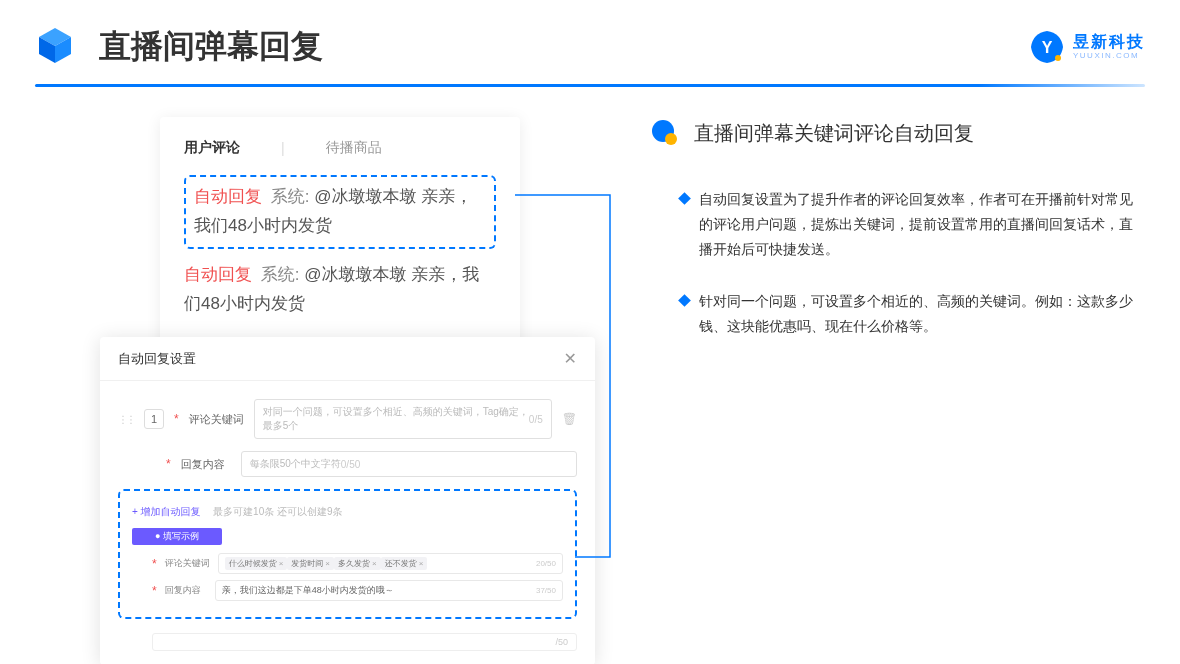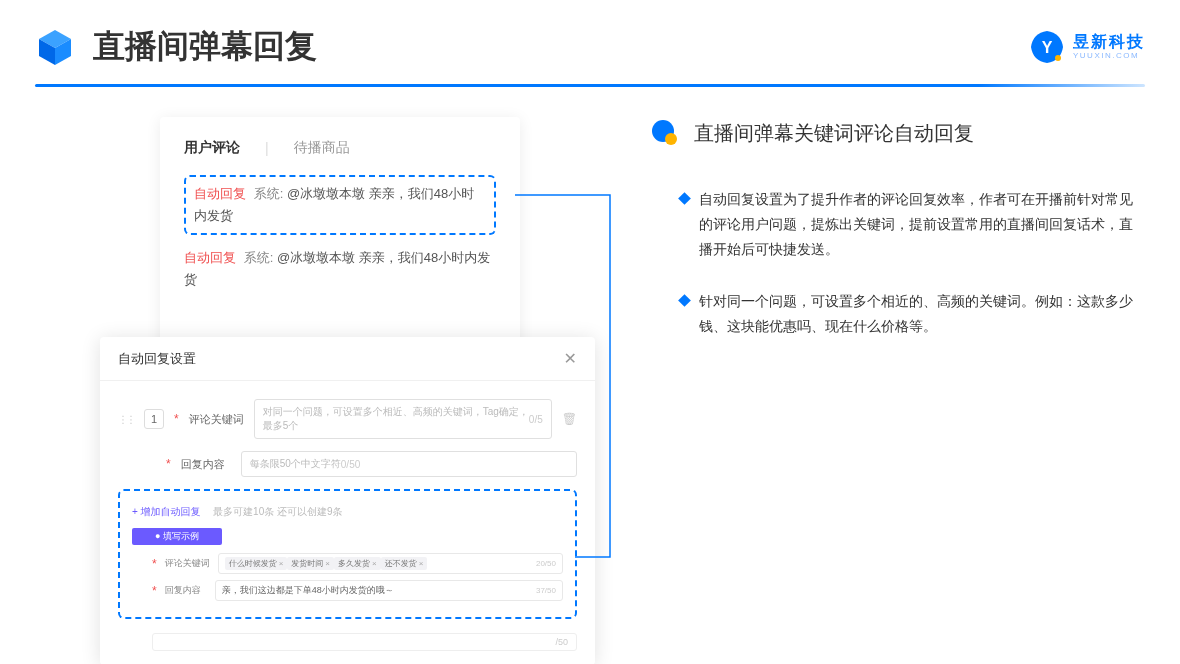--- a/index.html
+++ b/index.html
@@ -1,34 +1,34 @@
 <!DOCTYPE html>
 <html><head>
 <meta charset="utf-8">
 <style>
 *{box-sizing:border-box;margin:0;padding:0;font-family:"Microsoft YaHei","PingFang SC",sans-serif}
 body{background:#fff;width:1180px;height:664px;position:relative;overflow:hidden}
 .header{display:flex;align-items:center;justify-content:space-between;padding:25px 35px 15px 35px}
-.header-left{display:flex;align-items:center;gap:18px}
+.header-left{display:flex;align-items:flex-start;gap:24px}
 .cube-icon{width:40px;height:40px;position:relative}
 .title{font-size:32px;font-weight:600;color:#333}
 .logo-right{display:flex;align-items:center;gap:8px}
 .logo-circle{width:36px;height:36px;position:relative}
 .logo-text{display:flex;flex-direction:column;line-height:1}
 .logo-name{color:#0078ff;font-size:16px;font-weight:700;letter-spacing:2px}
 .logo-domain{color:#8bb9ff;font-size:8px;letter-spacing:1.5px;margin-top:2px}
 .divider-line{height:3px;background:linear-gradient(to right,#0078ff 0%,#0078ff 85%,#cde5ff 100%);margin:0 35px 0 35px;border-radius:2px}
 .content{display:flex;padding:30px 35px 0 100px;gap:50px}
 .left-panel{position:relative;width:500px}
 .comments-card{background:#fff;box-shadow:0 2px 15px rgba(0,0,0,.08);border-radius:4px;padding:22px 24px 50px 24px;width:360px;margin-left:60px;position:relative}
-.tabs{display:flex;gap:25px;align-items:center;margin-bottom:18px}
+.tabs{display:flex;gap:41px;align-items:center;margin-bottom:18px}
 .tab{font-size:14px;color:#999}
 .tab.active{color:#333;font-weight:700}
 .tab-sep{color:#ddd;font-size:14px}
-.comment-row{font-size:13px;color:#555;line-height:1.7;margin-bottom:10px}
+.comment-row{font-size:17px;color:#555;line-height:1.7;margin-bottom:10px}
 .comment-row .tag{color:#f05050;margin-right:4px}
 .comment-row .sys{color:#888}
 .dashed-box{border:2px dashed #0078ff;border-radius:6px;padding:6px 8px;margin-bottom:12px}
 .settings-card{background:#fff;box-shadow:0 2px 20px rgba(0,0,0,.12);border-radius:4px;width:495px;position:absolute;top:220px;left:0;padding:0}
 .settings-header{display:flex;justify-content:space-between;align-items:center;padding:12px 18px;border-bottom:1px solid #f0f0f0}
 .settings-title{font-size:13px;color:#333;font-weight:500}
 .close-x{color:#999;font-size:16px;cursor:pointer}
 .settings-body{padding:18px 18px 8px 18px}
 .form-row{display:flex;align-items:center;gap:10px;margin-bottom:12px}
 .drag-handle{color:#ccc;font-size:10px;letter-spacing:-2px}

